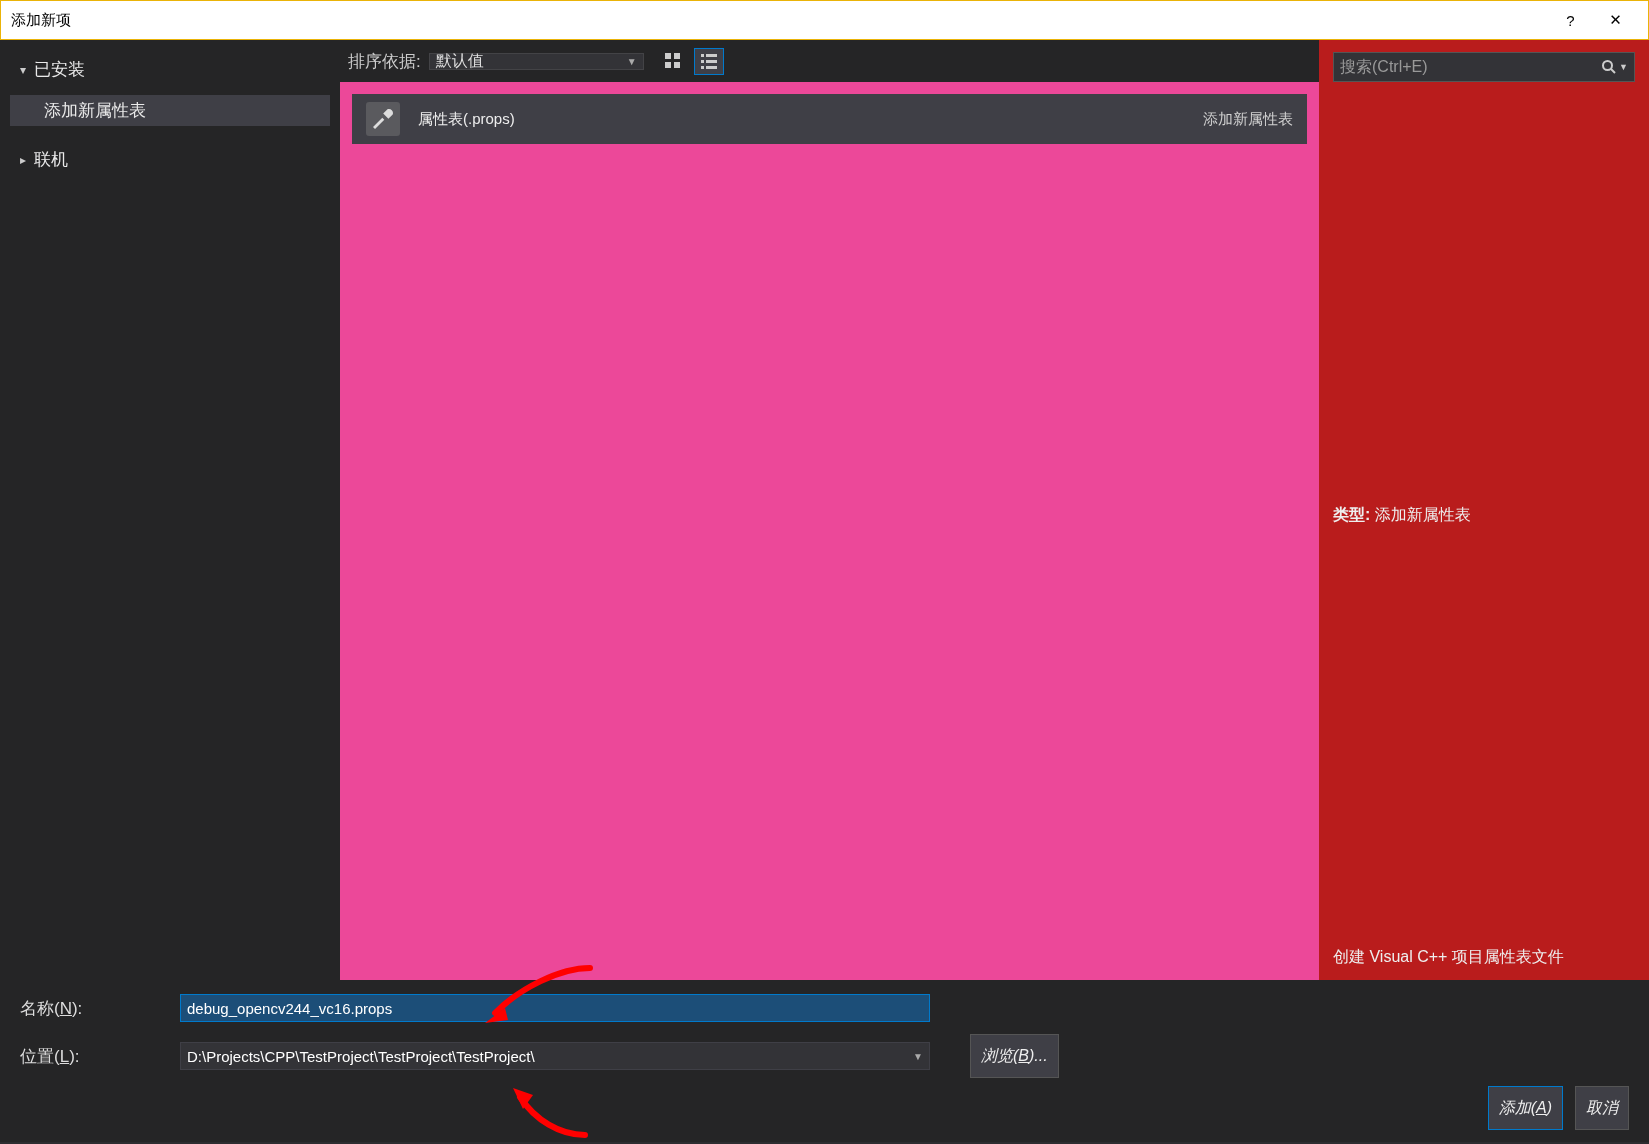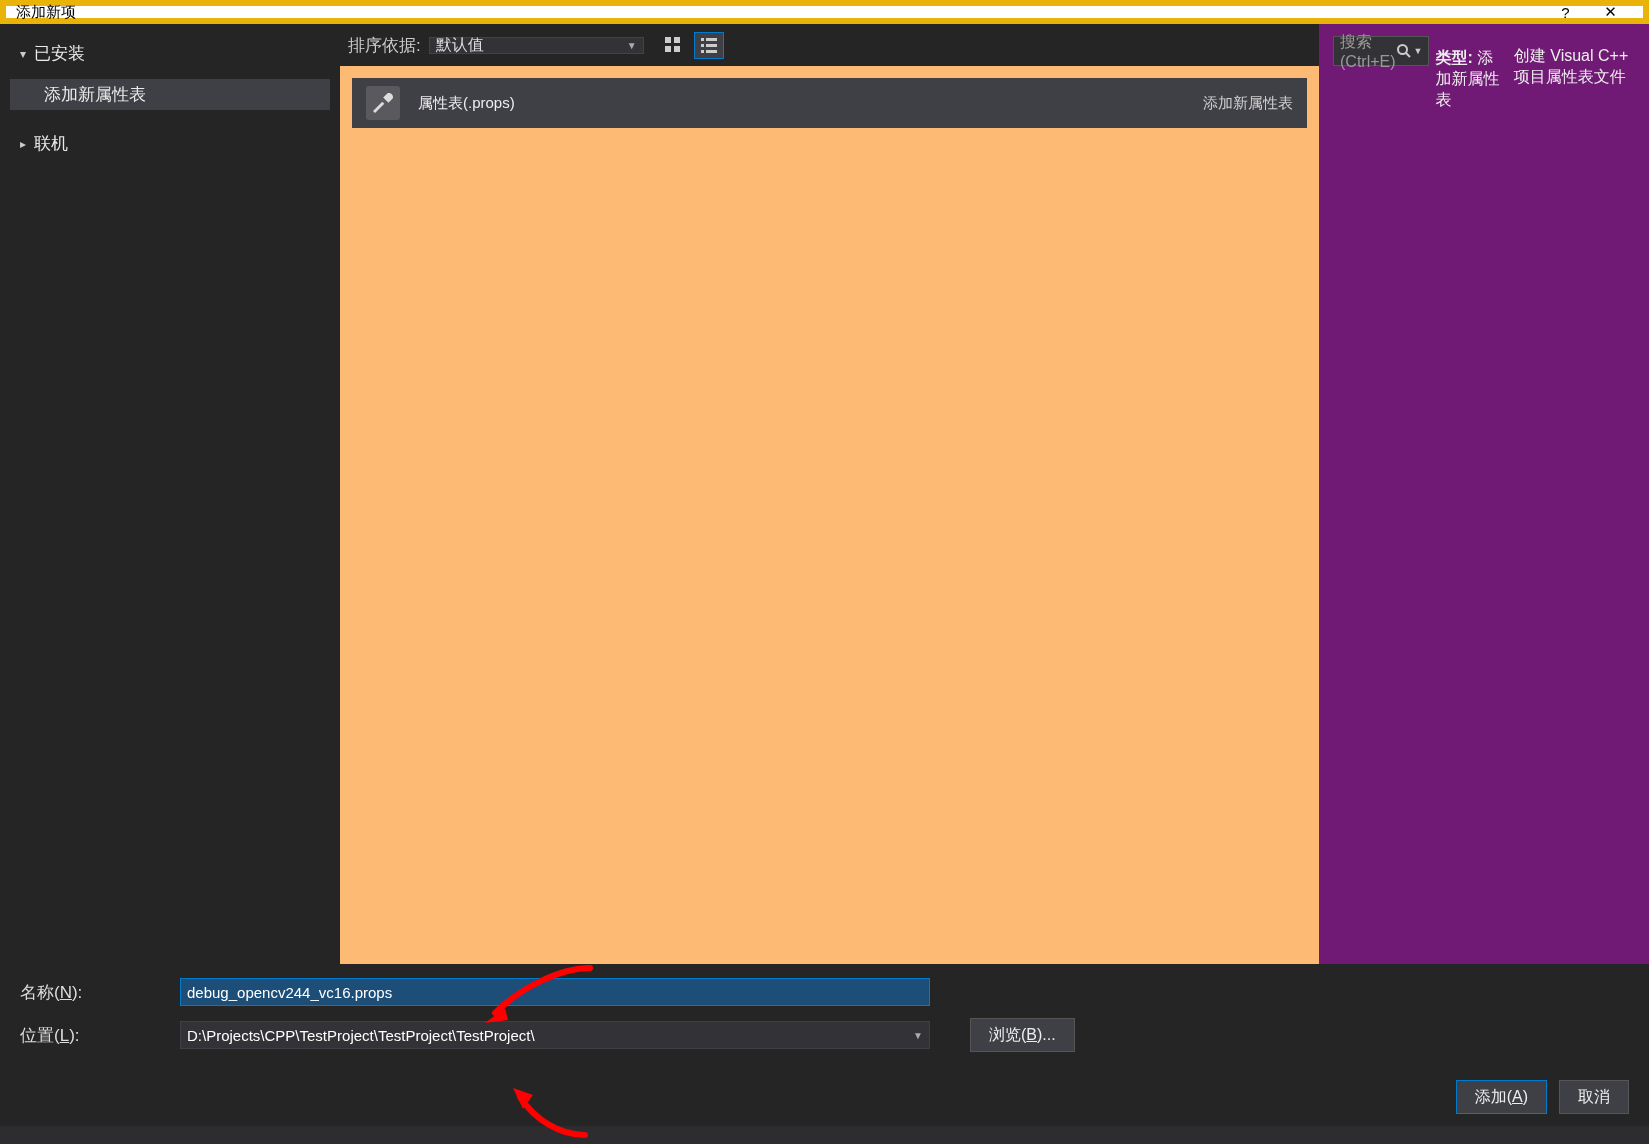--- a/index.html
+++ b/index.html
@@ -6,23 +6,23 @@
   body {
     font-family: "Microsoft YaHei", "Segoe UI", sans-serif;
     background: #2d2d30;
     color: #d0d0d0;
     width: 1649px; height: 1144px;
     overflow: hidden;
     position: relative;
   }
   
   .titlebar {
-    height: 24px;
+    height: 40px;
     background: #ffffff;
-    border: 6px solid #eab308;
+    border: 1px solid #eab308;
     display: flex; align-items: center;
     padding: 0 10px;
     color: #000;
     font-size: 15px;
   }
   .titlebar .title { flex: 1; }
   .titlebar .winbtn {
     width: 45px; height: 40px; display:flex; align-items:center; justify-content:center;
     color:#000; font-size:15px;
   }
@@ -41,21 +41,21 @@
   }
   .tree-item { display:flex; align-items:center; padding:4px 6px; cursor:default;}
   .tree-caret { width:14px; display:inline-block; text-align:center; font-size:12px; color:#ccc;}
   .tree-label { margin-left:4px; }
   .tree-child { padding-left: 30px; }
   .tree-selected { background:#3f3f46; }
   
   .center {
     flex:1;
     display:flex; flex-direction:column;
-    background:#fdba74;
+    background:#ec4899;
   }
   .toolbar {
     height:42px;
     background:#252526;
     display:flex; align-items:center;
     gap:8px;
     padding:0 8px;
     font-size:17px;
   }
   .sortlabel { color:#ccc; }
@@ -90,23 +90,24 @@
     width:34px; height:34px; background:#5a5a5e; border-radius:3px;
     display:flex; align-items:center; justify-content:center;
     margin-right:18px;
   }
   .listrow .itemname { flex:1; }
   .listrow .itemcat { color:#d0d0d0; }
   
   .rightpanel {
     width:330px;
     padding:12px 14px;
-    background:#701a75;
-    display:flex; flex-direction:row;
+    background:#b91c1c;
+    display:flex; flex-direction:column;
     gap:6px;
+    justify-content:space-between;
   }
   .search {
     height:30px; border:1px solid #555;
     background:#333337; display:flex; align-items:center;
     padding:0 6px; color:#999;
     font-size:16px;
     justify-content:space-between;
   }
   .search .mag { color:#ddd; font-size:15px; display:flex; align-items:center; gap:2px;}
   .desc-title { font-size:16px; color:#eee; margin-top:12px; }
@@ -137,27 +138,27 @@
     flex:0 0 750px;
     height:28px;
     background:#333337;
     border:1px solid #3f3f46;
     color:#fff;
     padding:0 6px;
     font-size:15px;
     display:flex; align-items:center; justify-content:space-between;
   }
   .btn {
-    height:34px;
-    padding:0 18px;
+    height:44px;
+    padding:0 10px;
     background:#3f3f46;
     border:1px solid #555;
     color:#eee;
     font-size:16px;
-    display:flex; align-items:center;
+    display:flex; align-items:center;font-style:italic;
   }
   .btn.primary { border:1px solid #007acc; }
   .buttonbar {
     position:absolute; right:20px; bottom:12px;
     display:flex; gap:12px;
   }
   
   .annotation { position:absolute; pointer-events:none; }
   svg.arrow path { stroke:#ff0000; stroke-width:6; fill:none; stroke-linecap:round; }
   svg.arrow polygon { fill:#ff0000; }

